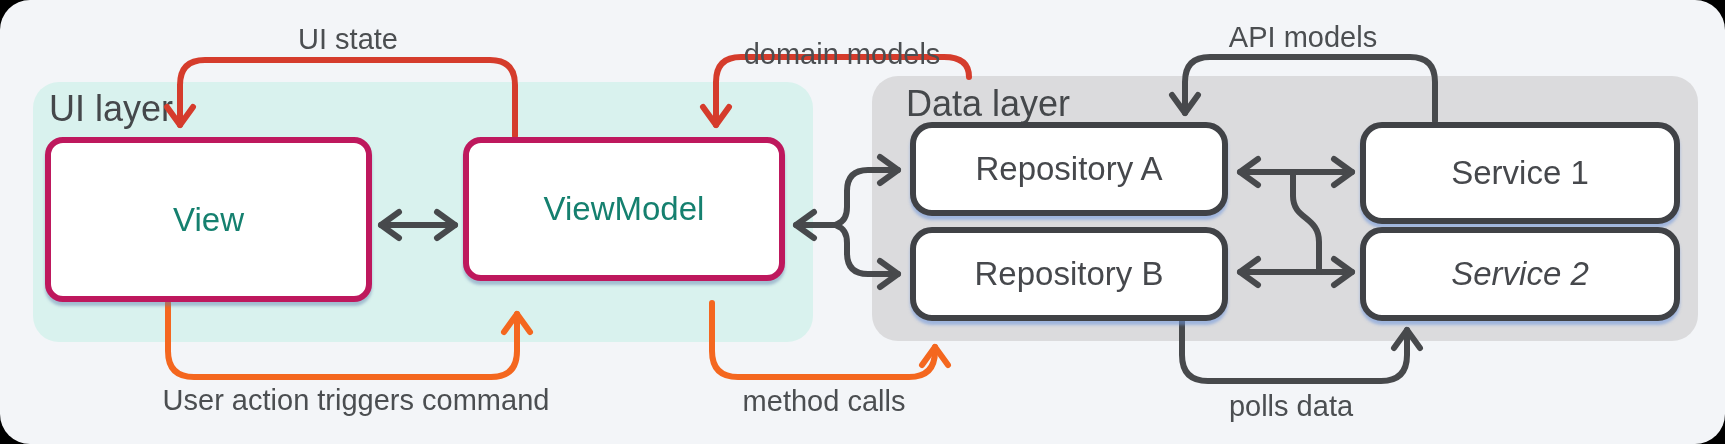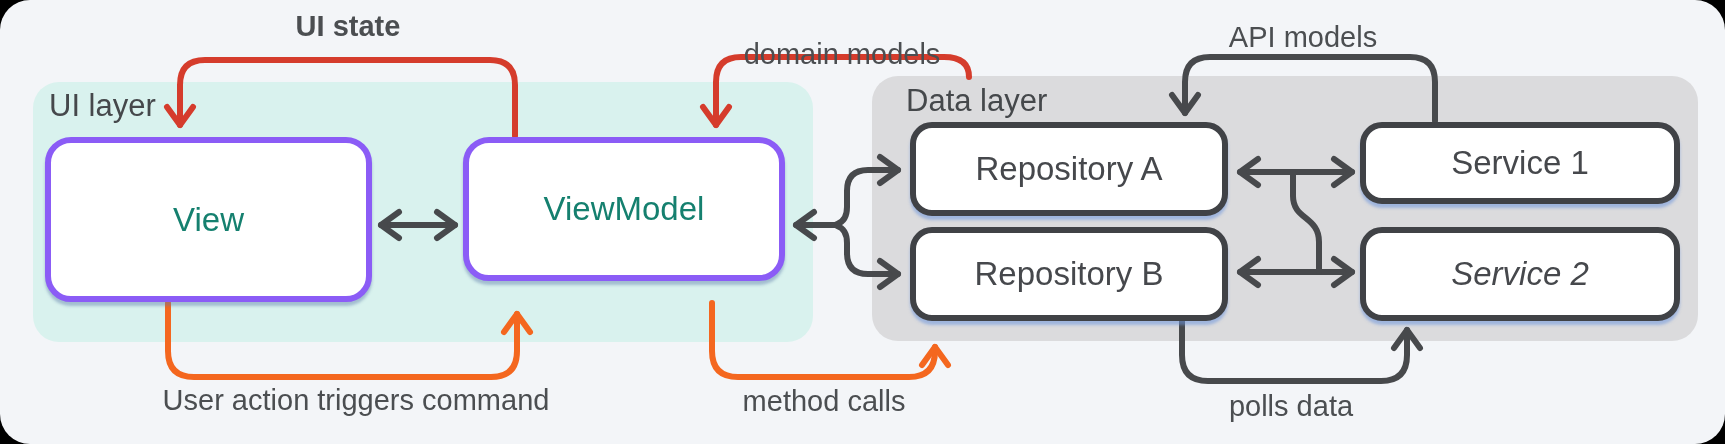--- a/index.html
+++ b/index.html
@@ -4,50 +4,50 @@
 <style>
   html,body{margin:0;padding:0;background:#000;}
   .canvas{
     position:relative;width:1725px;height:444px;
     background:#f3f5f8;border-radius:30px;overflow:hidden;
     font-family:"Liberation Sans","DejaVu Sans",sans-serif;
   }
   .region{position:absolute;border-radius:26px;}
   #region-ui{left:33px;top:82px;width:780px;height:260px;background:#d9f2ee;}
   #region-data{left:872px;top:76px;width:826px;height:265px;background:#dbdbdd;}
-  .region-label{position:absolute;font-size:31px;color:#45484b;white-space:nowrap;}
+  .region-label{position:absolute;font-size:36px;color:#45484b;white-space:nowrap;}
   #region-ui .region-label{left:16px;top:6px;}
   #region-data .region-label{left:34px;top:7px;}
 
   .box{
     position:absolute;background:#ffffff;box-sizing:border-box;
     display:flex;align-items:center;justify-content:center;
     font-size:33px;white-space:nowrap;
   }
   .box.teal{
-    border:6px solid #8b5cf6;border-radius:26px;color:#15806f;
+    border:6px solid #be185d;border-radius:18px;color:#15806f;
     box-shadow:0 4px 3px rgba(96,125,170,.45);
   }
   .box.dark{
     border:6px solid #404246;border-radius:22px;color:#46484c;
     box-shadow:0 4px 3px rgba(110,150,220,.55);
     align-items:center;
   }
   #box-view{left:45px;top:137px;width:327px;height:165px;}
   #box-viewmodel{left:463px;top:137px;width:322px;height:144px;}
   #box-repoa{left:910px;top:122px;width:318px;height:94px;}
   #box-repob{left:910px;top:227px;width:318px;height:94px;}
-  #box-svc1{left:1360px;top:122px;width:320px;height:82px;}
+  #box-svc1{left:1360px;top:122px;width:320px;height:102px;}
   #box-svc2{left:1360px;top:227px;width:320px;height:94px;font-style:italic;}
 
   .alabel{
     position:absolute;font-size:29px;color:#4b4e51;
     transform:translate(-50%,-50%);white-space:nowrap;
   }
-  #lbl-ui-state{left:348px;top:26px;font-weight:bold;}
+  #lbl-ui-state{left:348px;top:39px;}
   #lbl-domain-models{left:842px;top:54px;}
   #lbl-api-models{left:1303px;top:37px;}
   #lbl-user-action{left:356px;top:400px;}
   #lbl-method-calls{left:824px;top:401px;}
   #lbl-polls-data{left:1291px;top:406px;}
 
   svg.arrows{position:absolute;left:0;top:0;pointer-events:none;}
 </style>
 </head>
 <body>

